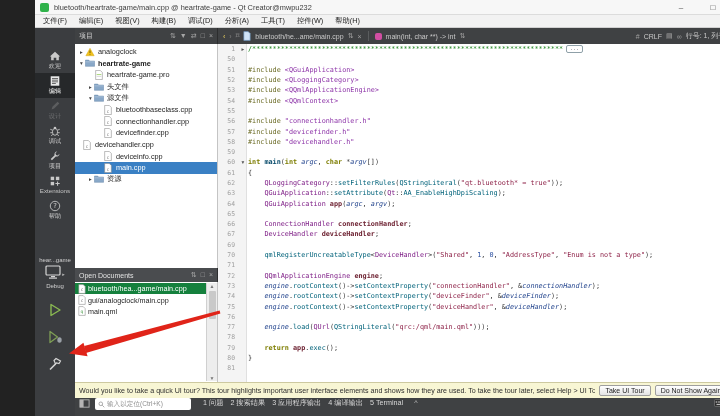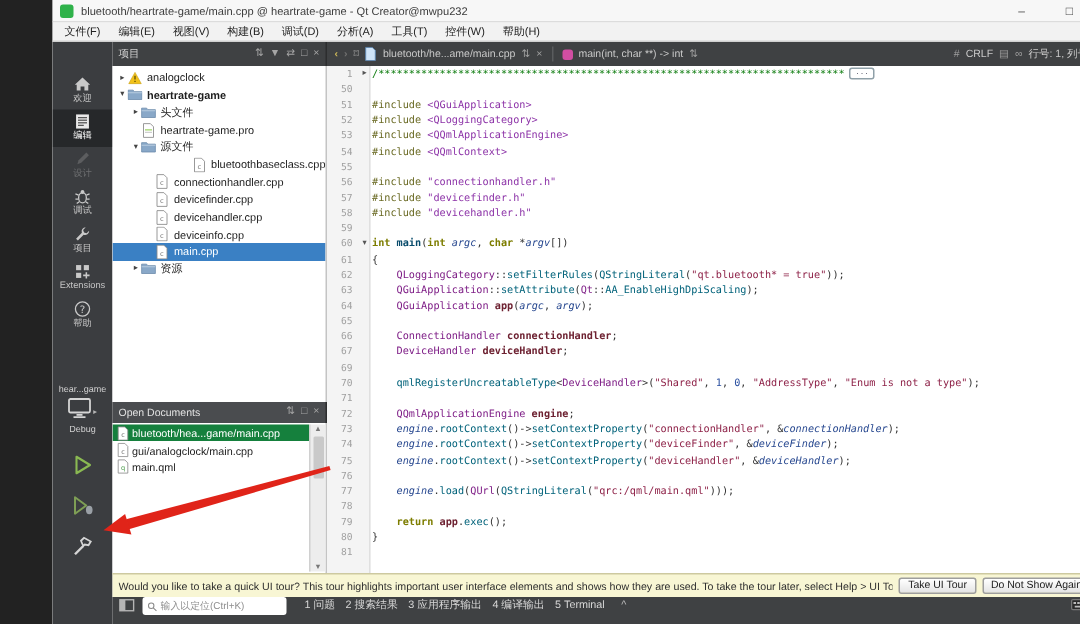--- a/index.html
+++ b/index.html
@@ -291,81 +291,81 @@
         <span class="tr-arrow">▾</span>
         <span class="tr-icon">
           <svg viewBox="0 0 12 10">
             <path d="M0.5 1.5h4l1 1.2h6v6.3h-11z" fill="#89a8c8" stroke="#6787a8" stroke-width="0.6"></path>
             <path d="M0.5 3.6h11" stroke="#b8ccdf" stroke-width="0.8"></path>
           </svg>
         </span>
         <span class="tr-label tr-bold">heartrate-game</span>
       </div>
       <div class="tr-row" style="padding-left: 12px;">
+        <span class="tr-arrow"></span>
+        <span class="tr-icon">
+          <svg viewBox="0 0 10 12">
+            <path d="M1 0.5h5.5L9 3v8.5H1z" fill="#fff" stroke="#8a8a8a" stroke-width="0.7"></path>
+            <rect x="2.2" y="5" width="5.6" height="1" fill="#9fd468"></rect>
+            <rect x="2.2" y="7" width="5.6" height="1" fill="#cfcfcf"></rect>
+          </svg>
+        </span>
+        <span class="tr-label">heartrate-game.pro</span>
+      </div>
+      <div class="tr-row" style="padding-left: 12px;">
         <span class="tr-arrow">▸</span>
         <span class="tr-icon">
           <svg viewBox="0 0 12 10">
             <path d="M0.5 1.5h4l1 1.2h6v6.3h-11z" fill="#89a8c8" stroke="#6787a8" stroke-width="0.6"></path>
             <path d="M0.5 3.6h11" stroke="#b8ccdf" stroke-width="0.8"></path>
           </svg>
         </span>
         <span class="tr-label">头文件</span>
       </div>
       <div class="tr-row" style="padding-left: 12px;">
-        <span class="tr-arrow"></span>
-        <span class="tr-icon">
-          <svg viewBox="0 0 10 12">
-            <path d="M1 0.5h5.5L9 3v8.5H1z" fill="#fff" stroke="#8a8a8a" stroke-width="0.7"></path>
-            <rect x="2.2" y="5" width="5.6" height="1" fill="#9fd468"></rect>
-            <rect x="2.2" y="7" width="5.6" height="1" fill="#cfcfcf"></rect>
-          </svg>
-        </span>
-        <span class="tr-label">heartrate-game.pro</span>
-      </div>
-      <div class="tr-row" style="padding-left: 12px;">
         <span class="tr-arrow">▾</span>
         <span class="tr-icon">
           <svg viewBox="0 0 12 10">
             <path d="M0.5 1.5h4l1 1.2h6v6.3h-11z" fill="#89a8c8" stroke="#6787a8" stroke-width="0.6"></path>
             <path d="M0.5 3.6h11" stroke="#b8ccdf" stroke-width="0.8"></path>
           </svg>
         </span>
         <span class="tr-label">源文件</span>
       </div>
-      <div class="tr-row" style="padding-left: 21px; justify-content: flex-end;">
-        <span class="tr-arrow"></span>
-        <span class="tr-icon">
-          <svg viewBox="0 0 10 12">
-            <path d="M1 0.5h5.5L9 3v8.5H1z" fill="#fff" stroke="#8a8a8a" stroke-width="0.7"></path>
-            <text x="5" y="9" font-size="5.5" fill="#7a7a7a" text-anchor="middle" font-family="DejaVu Sans,sans-serif">c</text>
-          </svg>
-        </span>
-        <span class="tr-label">bluetoothbaseclass.cpp</span>
-      </div>
       <div class="tr-row" style="padding-left: 21px;">
         <span class="tr-arrow"></span>
         <span class="tr-icon">
           <svg viewBox="0 0 10 12">
             <path d="M1 0.5h5.5L9 3v8.5H1z" fill="#fff" stroke="#8a8a8a" stroke-width="0.7"></path>
             <text x="5" y="9" font-size="5.5" fill="#7a7a7a" text-anchor="middle" font-family="DejaVu Sans,sans-serif">c</text>
           </svg>
         </span>
-        <span class="tr-label">connectionhandler.cpp</span>
+        <span class="tr-label">bluetoothbaseclass.cpp</span>
       </div>
       <div class="tr-row" style="padding-left: 21px;">
         <span class="tr-arrow"></span>
         <span class="tr-icon">
           <svg viewBox="0 0 10 12">
             <path d="M1 0.5h5.5L9 3v8.5H1z" fill="#fff" stroke="#8a8a8a" stroke-width="0.7"></path>
             <text x="5" y="9" font-size="5.5" fill="#7a7a7a" text-anchor="middle" font-family="DejaVu Sans,sans-serif">c</text>
           </svg>
         </span>
+        <span class="tr-label">connectionhandler.cpp</span>
+      </div>
+      <div class="tr-row" style="padding-left: 21px;">
+        <span class="tr-arrow"></span>
+        <span class="tr-icon">
+          <svg viewBox="0 0 10 12">
+            <path d="M1 0.5h5.5L9 3v8.5H1z" fill="#fff" stroke="#8a8a8a" stroke-width="0.7"></path>
+            <text x="5" y="9" font-size="5.5" fill="#7a7a7a" text-anchor="middle" font-family="DejaVu Sans,sans-serif">c</text>
+          </svg>
+        </span>
         <span class="tr-label">devicefinder.cpp</span>
       </div>
-      <div class="tr-row" style="padding-left: 21px;">
+      <div class="tr-row" style="">
         <span class="tr-arrow"></span>
         <span class="tr-icon">
           <svg viewBox="0 0 10 12">
             <path d="M1 0.5h5.5L9 3v8.5H1z" fill="#fff" stroke="#8a8a8a" stroke-width="0.7"></path>
             <text x="5" y="9" font-size="5.5" fill="#7a7a7a" text-anchor="middle" font-family="DejaVu Sans,sans-serif">c</text>
           </svg>
         </span>
         <span class="tr-label">devicehandler.cpp</span>
       </div>
       <div class="tr-row" style="padding-left: 21px; text-align: center;">

